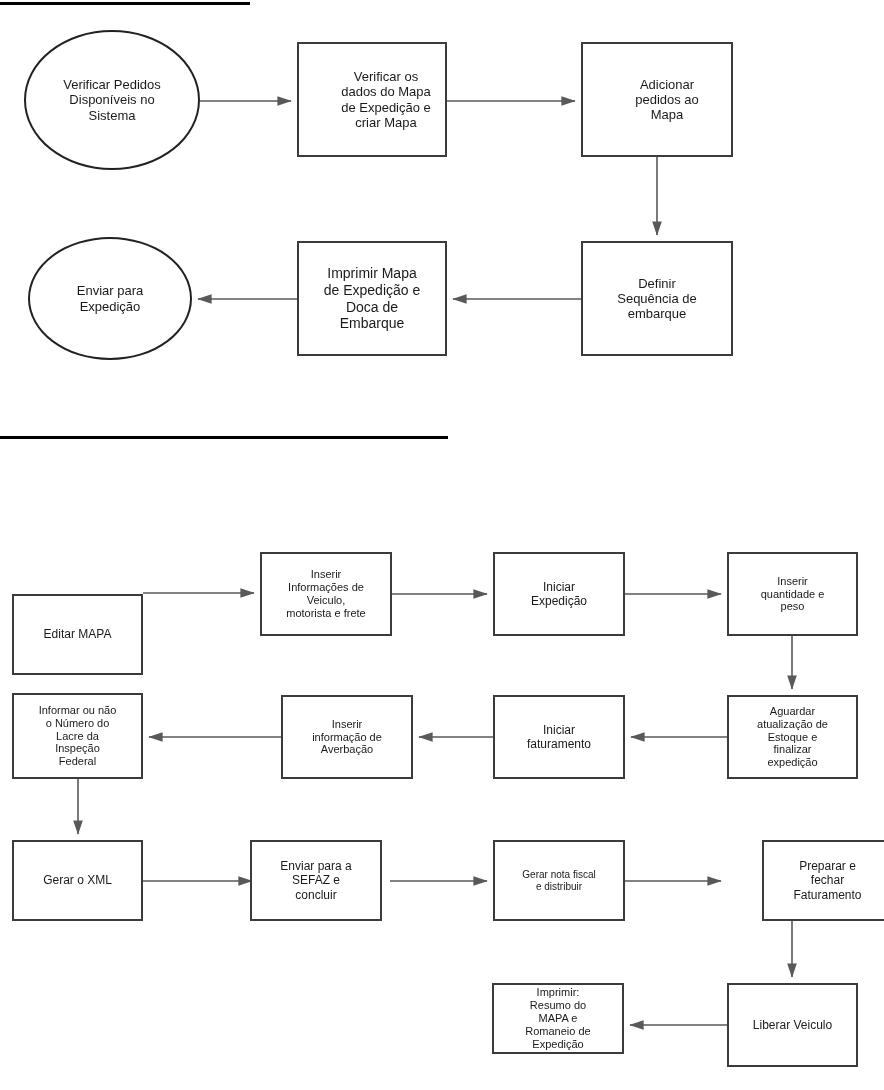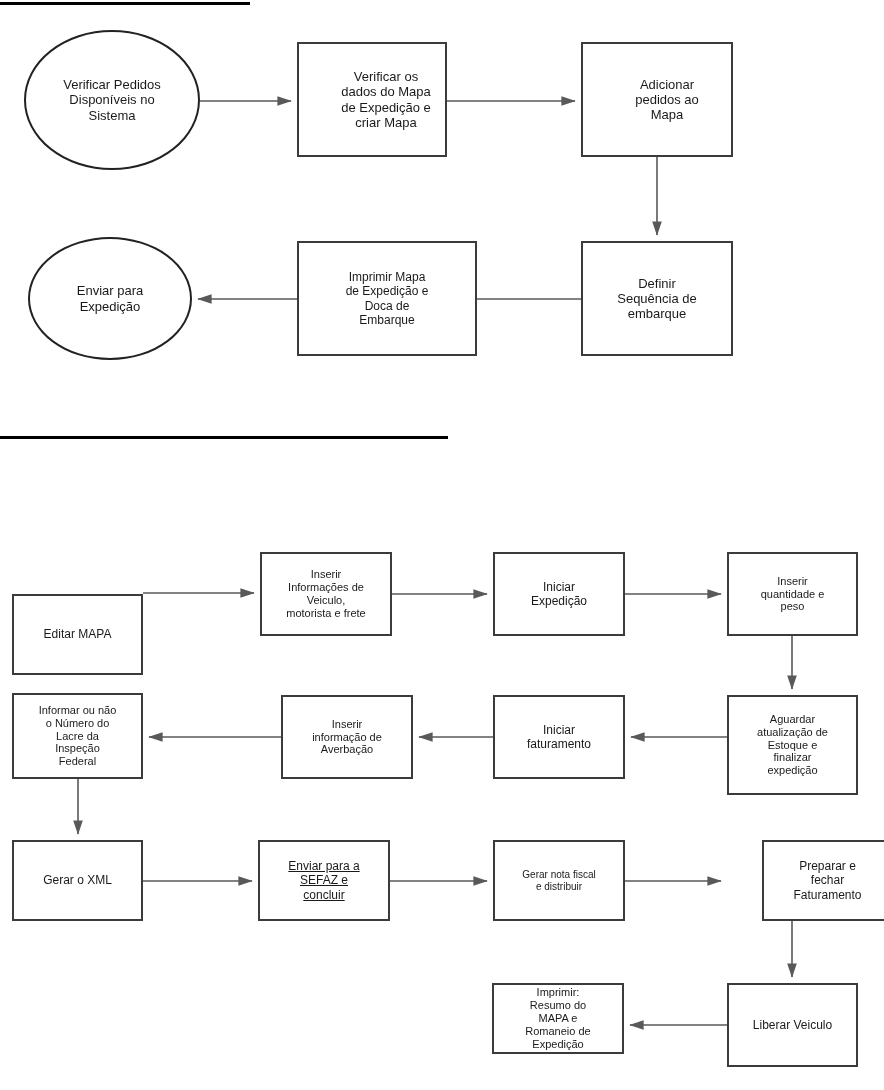--- a/index.html
+++ b/index.html
@@ -112,21 +112,21 @@
       <div class="node box" style="left: 581px; top: 42px; width: 152px; height: 115px; font-size: 13px; border-color: rgb(59, 59, 59); padding-left: 20px;">
         <span class="label">Adicionar
 pedidos ao
 Mapa</span>
       </div>
       <div class="node box" style="left: 581px; top: 241px; width: 152px; height: 115px; font-size: 13px; border-color: rgb(59, 59, 59);">
         <span class="label">Definir
 Sequência de
 embarque</span>
       </div>
-      <div class="node box" style="left: 297px; top: 241px; width: 180px; height: 115px; font-size: 12px; border-color: rgb(59, 59, 59);">
+      <div class="node box" style="left: 297px; top: 241px; width: 150px; height: 115px; font-size: 14px; border-color: rgb(59, 59, 59);">
         <span class="label">Imprimir Mapa
 de Expedição e
 Doca de
 Embarque</span>
       </div>
       <div class="node ellipse" style="left: 28px; top: 237px; width: 164px; height: 123px; font-size: 13px; border-color: rgb(34, 34, 34);">
         <span class="label">Enviar para
 Expedição</span>
       </div>
       <div class="node box" style="left: 12px; top: 553px; width: 131px; height: 81px; font-size: 12px; border-color: rgb(59, 59, 59); margin-top: 41px;">
@@ -140,21 +140,21 @@
       </div>
       <div class="node box" style="left: 493px; top: 552px; width: 132px; height: 84px; font-size: 12px; border-color: rgb(59, 59, 59);">
         <span class="label">Iniciar
 Expedição</span>
       </div>
       <div class="node box" style="left: 727px; top: 552px; width: 131px; height: 84px; font-size: 11px; border-color: rgb(59, 59, 59);">
         <span class="label">Inserir
 quantidade e
 peso</span>
       </div>
-      <div class="node box" style="left: 727px; top: 695px; width: 131px; height: 100px; font-size: 11px; border-color: rgb(59, 59, 59);">
+      <div class="node box" style="left: 727px; top: 695px; width: 131px; height: 84px; font-size: 11px; border-color: rgb(59, 59, 59);">
         <span class="label">Aguardar
 atualização de
 Estoque e
 finalizar
 expedição</span>
       </div>
       <div class="node box" style="left: 493px; top: 695px; width: 132px; height: 84px; font-size: 12px; border-color: rgb(59, 59, 59);">
         <span class="label">Iniciar
 faturamento</span>
       </div>
@@ -166,21 +166,21 @@
       <div class="node box" style="left: 12px; top: 693px; width: 131px; height: 86px; font-size: 11px; border-color: rgb(59, 59, 59);">
         <span class="label">Informar ou não
 o Número do
 Lacre da
 Inspeção
 Federal</span>
       </div>
       <div class="node box" style="left: 12px; top: 840px; width: 131px; height: 81px; font-size: 12px; border-color: rgb(59, 59, 59);">
         <span class="label">Gerar o XML</span>
       </div>
-      <div class="node box" style="left: 258px; top: 840px; width: 132px; height: 81px; font-size: 12px; border-color: rgb(59, 59, 59); text-decoration: underline;">
+      <div class="node box" style="left: 250px; top: 840px; width: 132px; height: 81px; font-size: 12px; border-color: rgb(59, 59, 59);">
         <span class="label">Enviar para a
 SEFAZ e
 concluir</span>
       </div>
       <div class="node box" style="left: 493px; top: 840px; width: 132px; height: 81px; font-size: 10px; border-color: rgb(59, 59, 59);">
         <span class="label">Gerar nota fiscal
 e distribuir</span>
       </div>
       <div class="node box" style="left: 727px; top: 840px; width: 131px; height: 81px; font-size: 12px; border-color: rgb(59, 59, 59); margin-left: 35px;">
         <span class="label">Preparar e

